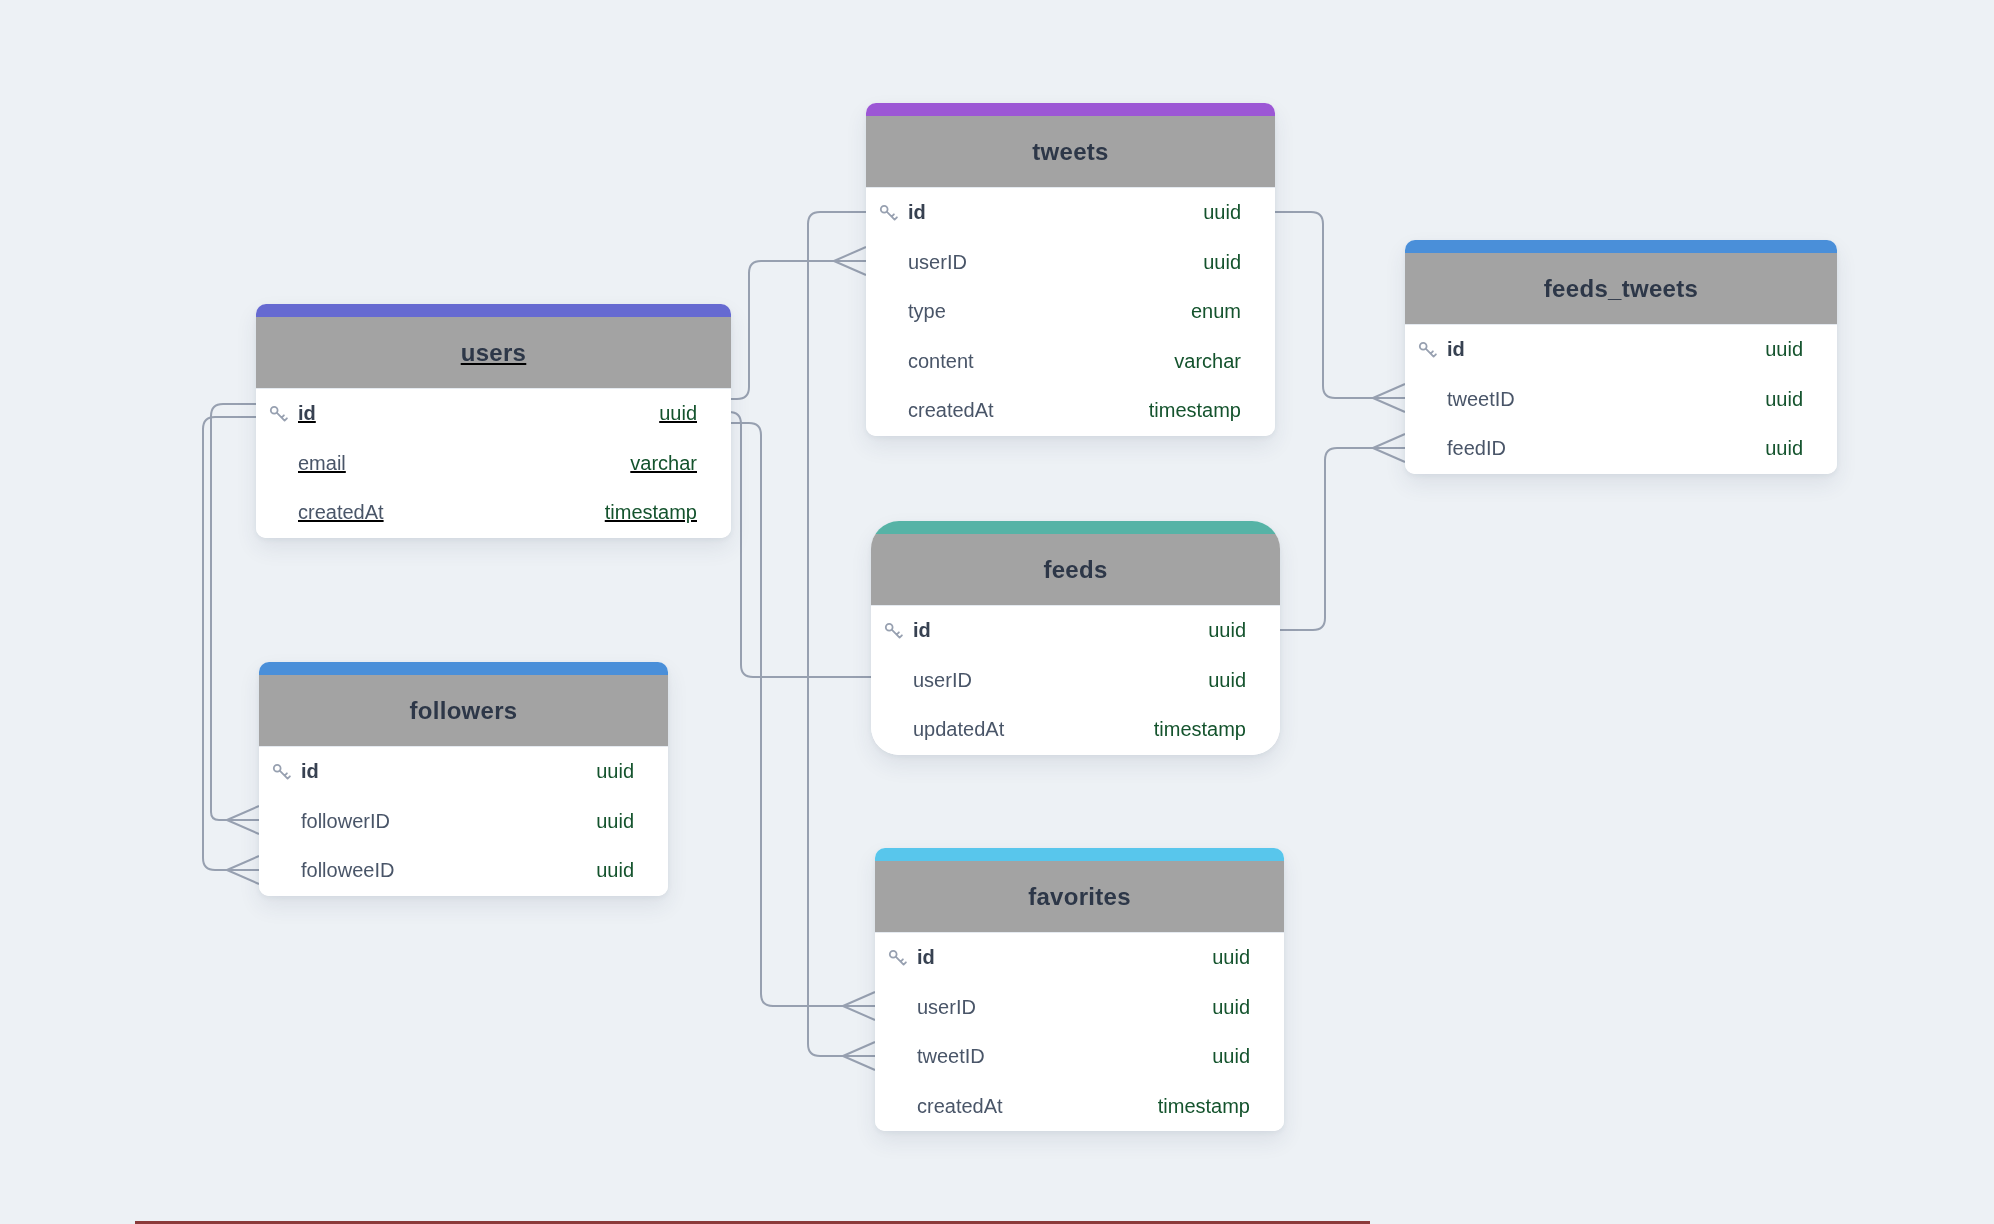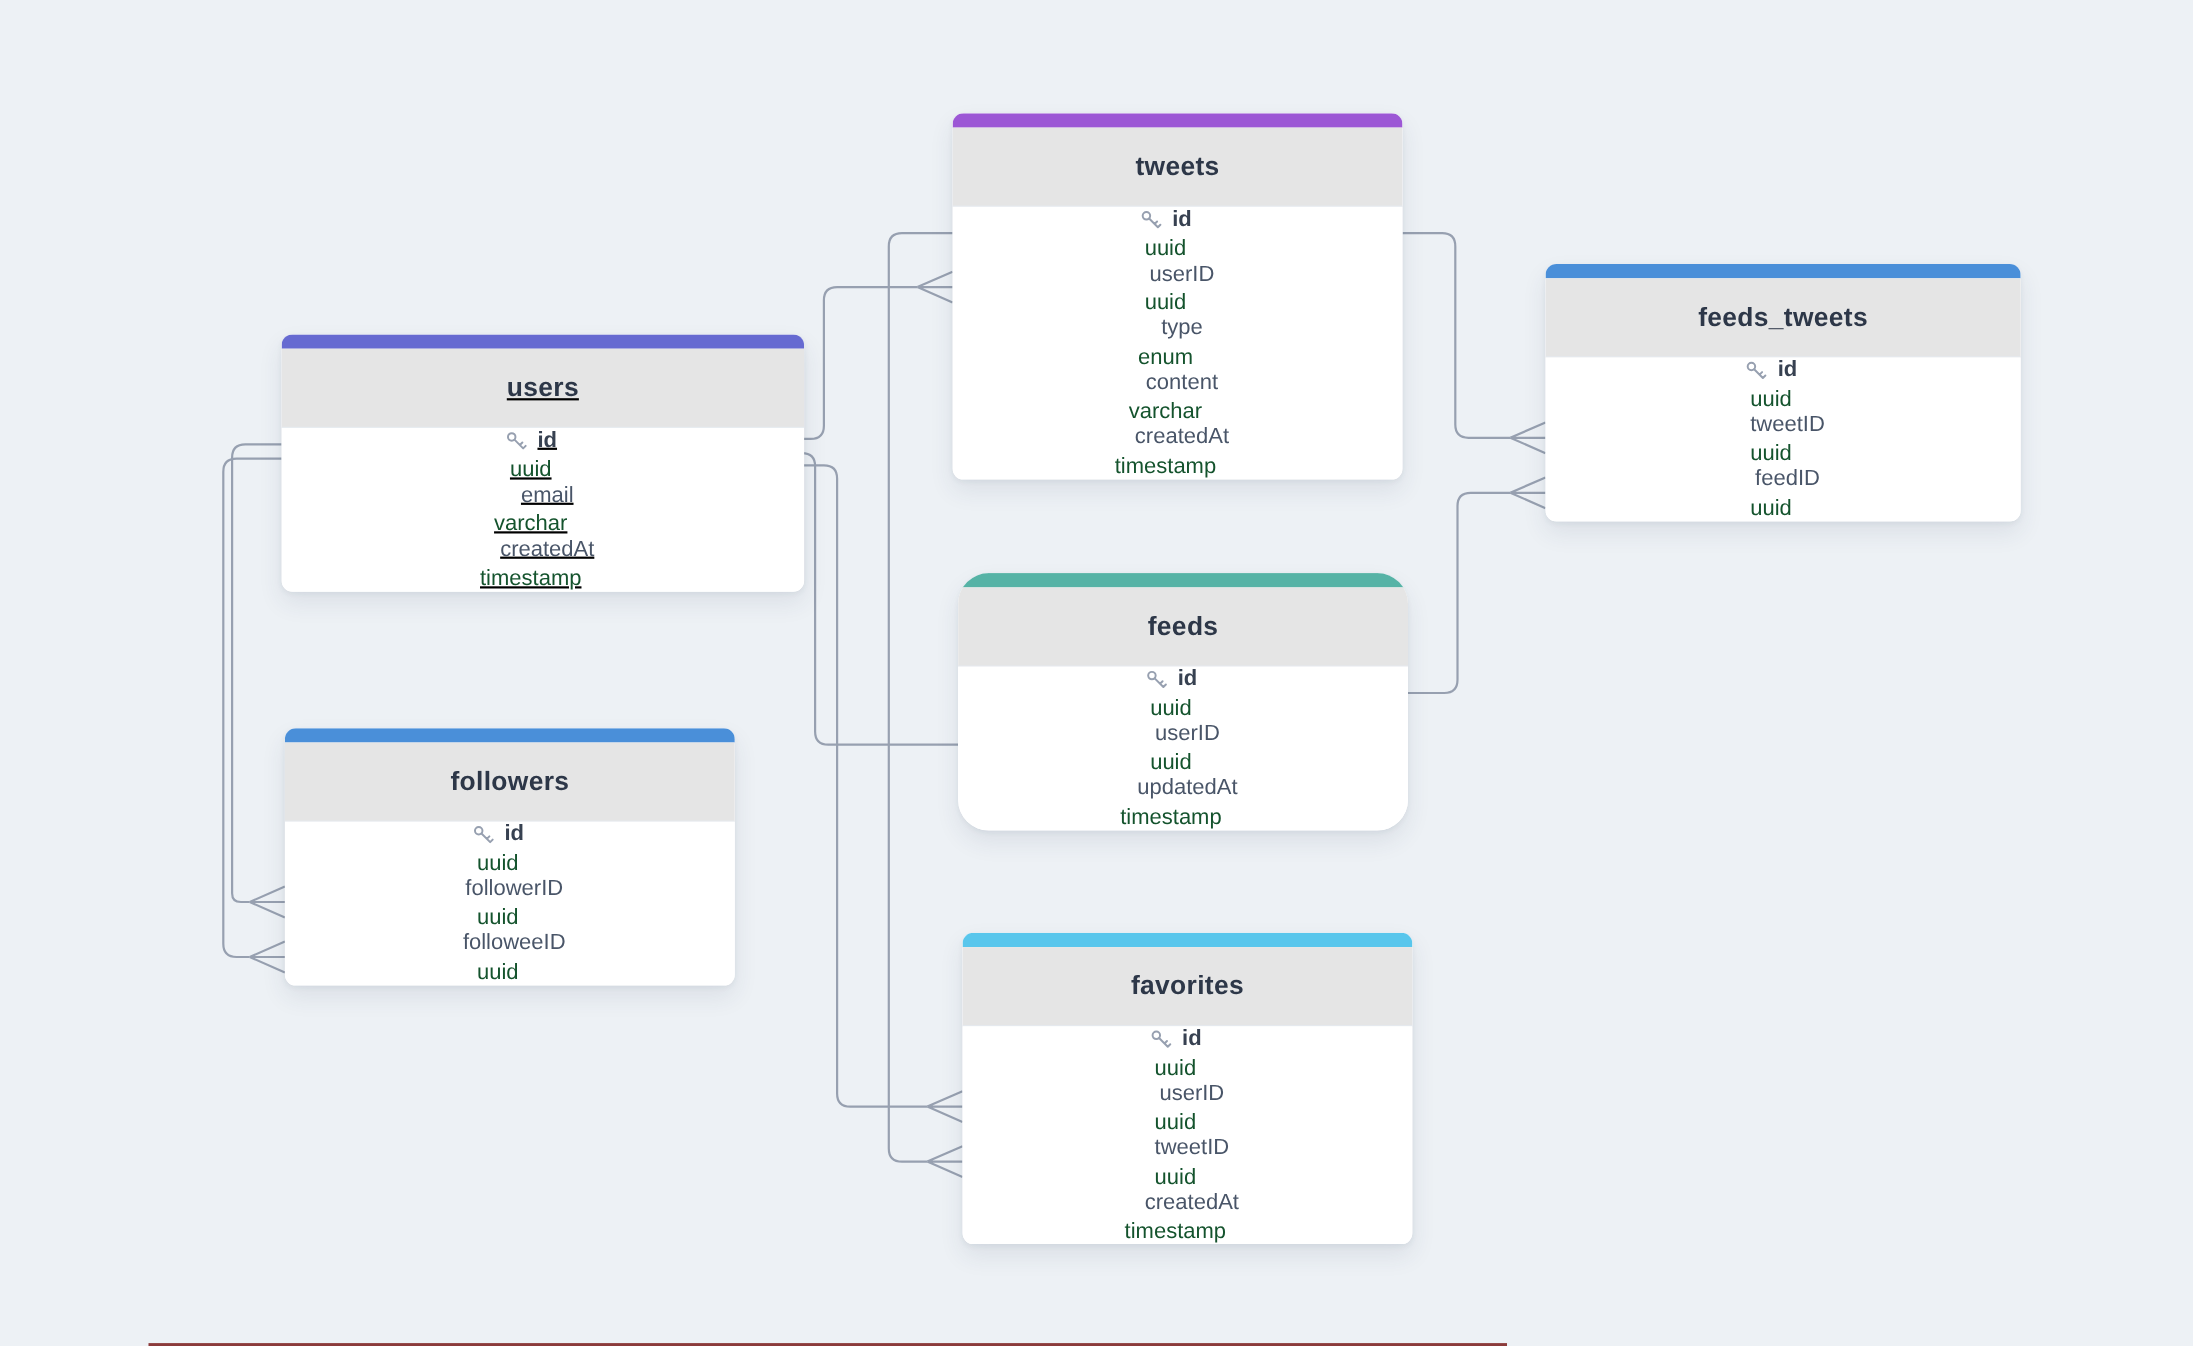--- a/index.html
+++ b/index.html
@@ -9,28 +9,28 @@
     background:#EDF1F5;
   }
   #canvas{position:relative;width:1994px;height:1224px;}
   #wires{position:absolute;left:0;top:0;width:1994px;height:1224px;}
   .table-card{
     position:absolute;background:#ffffff;border-radius:10px;overflow:hidden;
     box-shadow:0 10px 22px rgba(40,60,90,.09),0 2px 5px rgba(40,60,90,.06);
   }
   .accent{height:13px;}
   .table-title-area{
-    height:71px;background:#e5e5e5;border-bottom:1px solid #E5EAF0;
+    height:71px;background:#a3a3a3;border-bottom:1px solid #E5EAF0;
     display:flex;align-items:center;justify-content:center;
   }
   .table-title{font-size:24px;font-weight:600;color:#2D3748;letter-spacing:.3px;}
   .rows{background:#ffffff;}
   .frow{
     height:49.5px;display:flex;align-items:center;justify-content:space-between;
-    padding:0 34px 0 12px;box-sizing:border-box;flex-direction:column;
+    padding:0 34px 0 12px;box-sizing:border-box;
   }
   .fname{display:flex;align-items:center;font-size:20px;color:#495568;}
   .icon-slot{width:30px;display:inline-flex;align-items:center;justify-content:flex-start;}
   .pk-name{font-weight:700;color:#374151;}
   .ftype{font-size:20px;color:#14532d;}
   #bottom-strip{position:absolute;bottom:0;height:3px;}
 </style>
 </head>
 <body>
 

